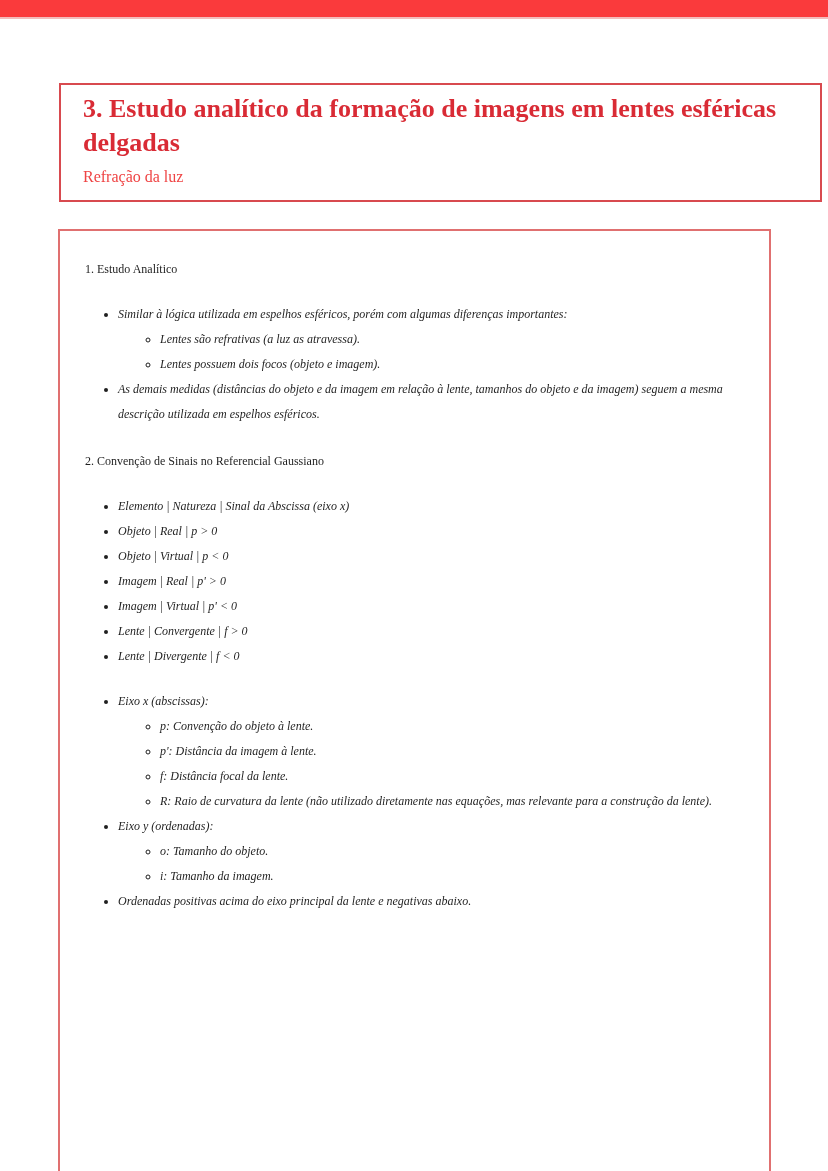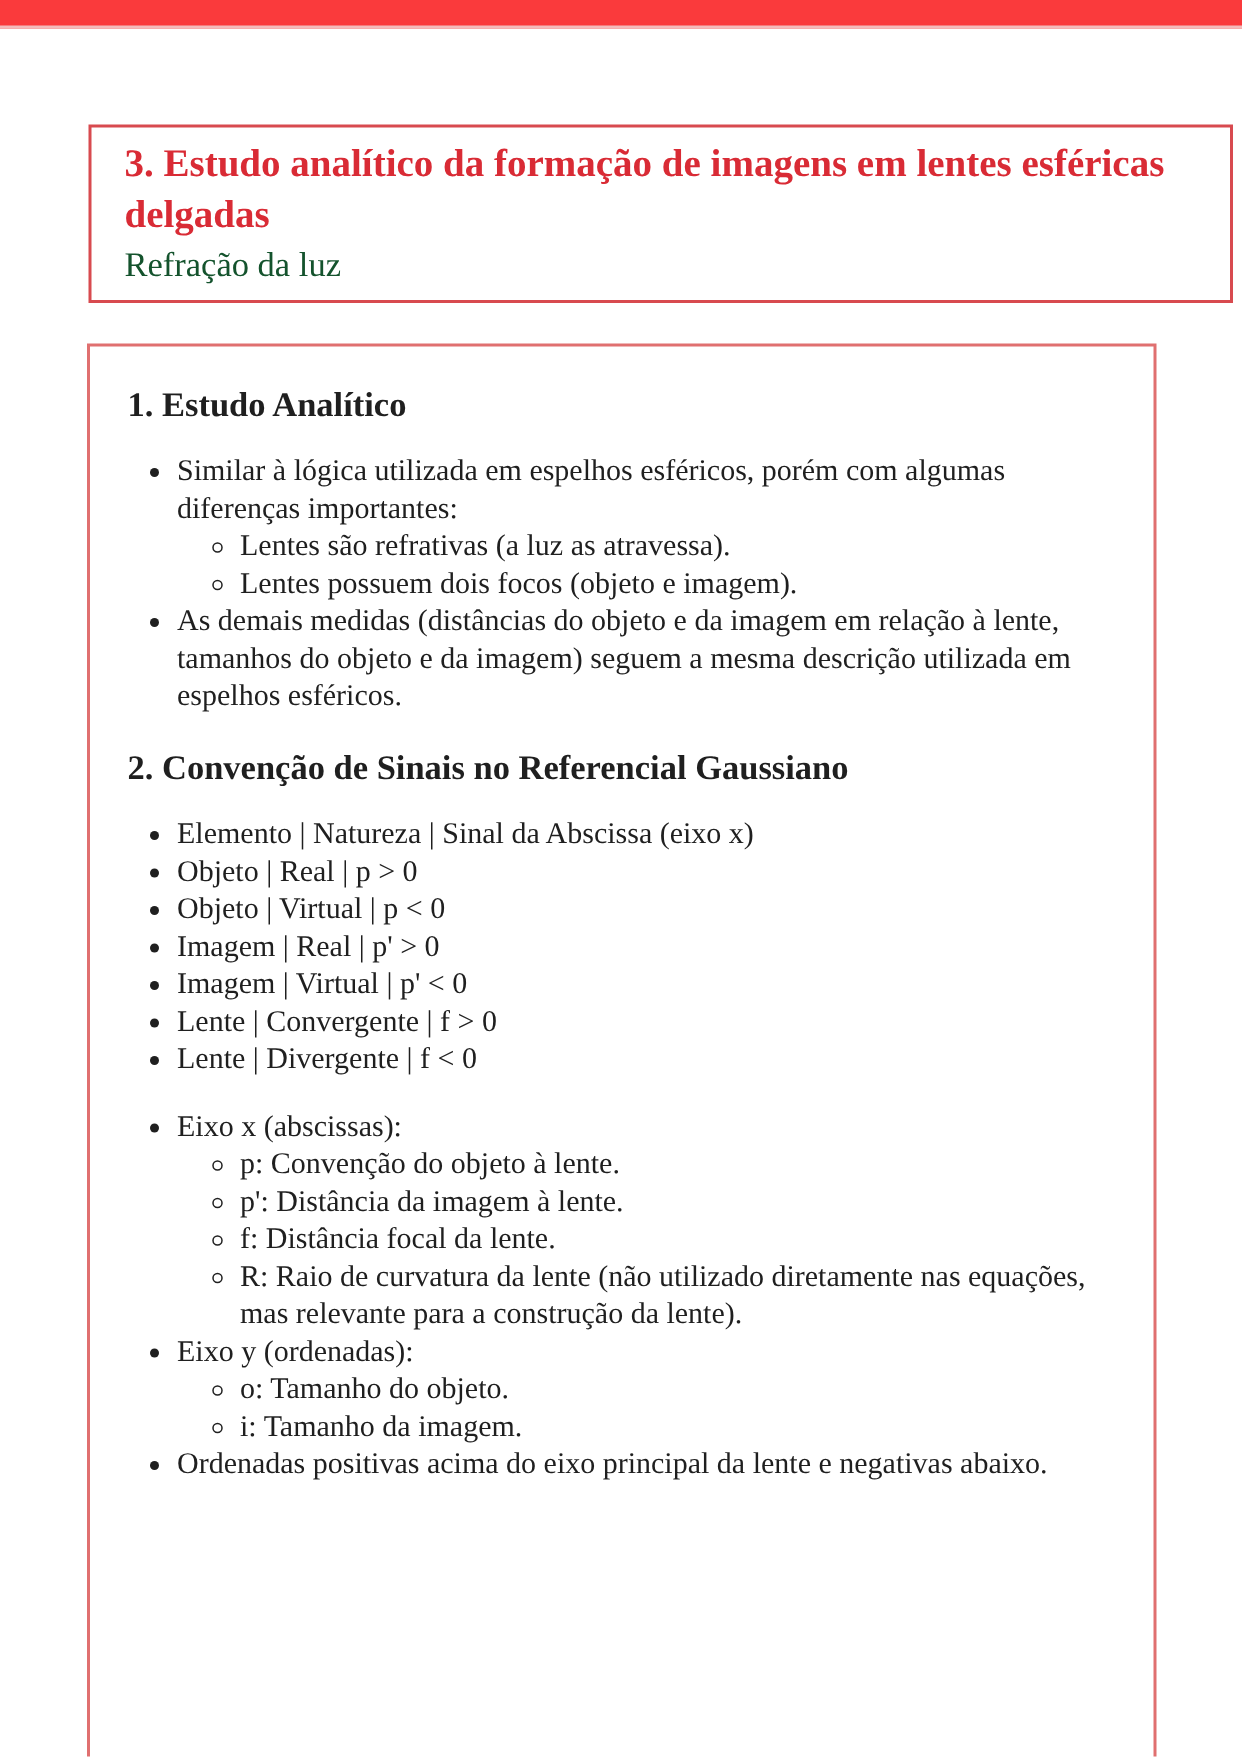--- a/index.html
+++ b/index.html
@@ -37,50 +37,51 @@
     padding: 7px 22px 0 22px;
   }
   .page-title {
     color: var(--title-red, #d92b35);
     font-size: 26px;
     line-height: 34px;
     font-weight: bold;
     margin: 0;
   }
   .page-subtitle {
-    font-size: 23px;
+    font-size: 16px;
     line-height: 26px;
-    color: #14532d;
+    color: #ef4444;
     margin-top: 4px;
   }
   .content-card {
     left: 58px;
     top: 229px;
     width: 713px;
     height: 1010px; 
     border: 2px solid var(--border-soft, #e07070);
     padding: 26px 20px 20px 25px;
   }
   .section-heading {
-    font-size: 23px;
+    font-size: 12px;
     line-height: 25px;
-    font-weight: bold;
+    font-weight: normal;
     margin: 22px 0 0 0;
   }
   .section-heading:first-child {
     margin-top: 0;
   }
   ul.bullets {
     margin: 20px 0 0 0;
     padding: 0 0 0 33px;
     list-style: disc;
   }
   ul.bullets li {
-    font-size: 20px;
+    font-size: 12px;
     line-height: 25px;
+    font-style: italic;
   }
   ul.sub-bullets {
     margin: 0;
     padding: 0 0 0 42px;
     list-style: circle;
   }
 </style>
 </head>
 <body style="--accent: #fa3a3c; --border-strong: #d84a4f; --border-soft: #e07070; --title-red: #d92b35;">
 

